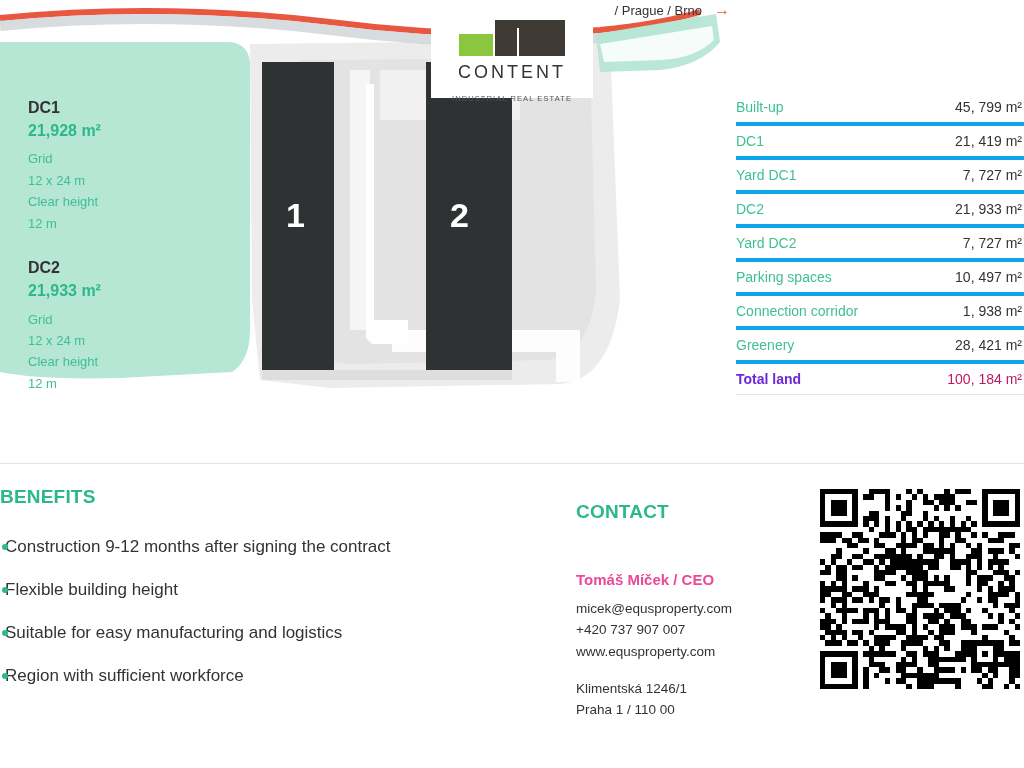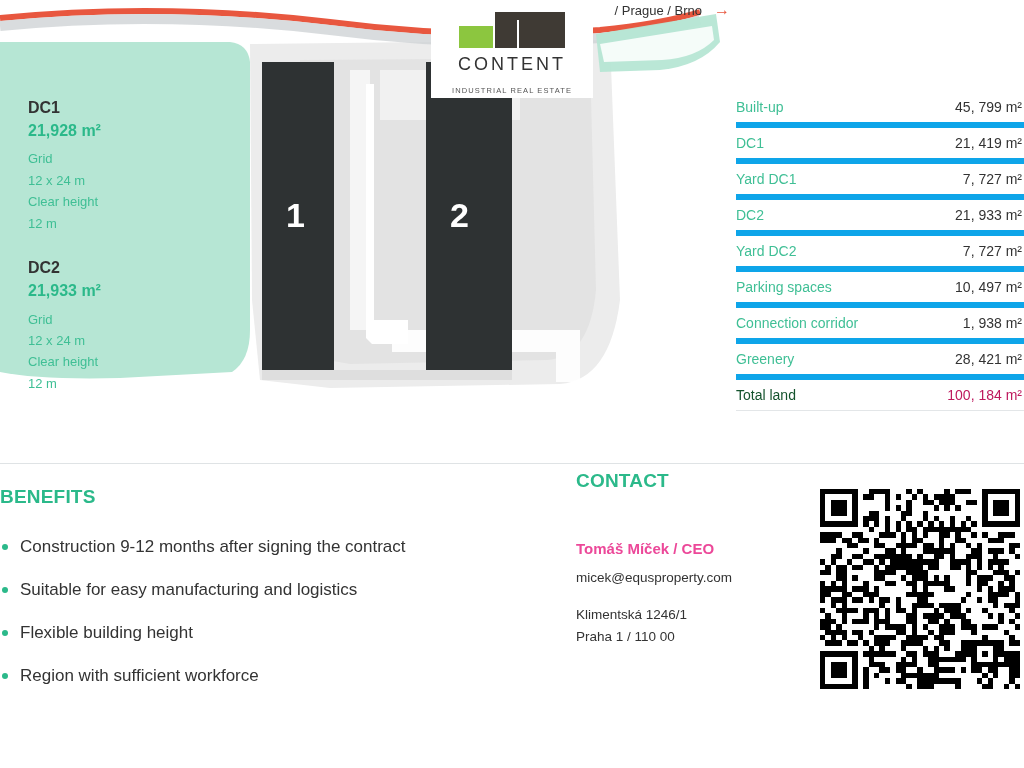--- a/index.html
+++ b/index.html
@@ -38,56 +38,56 @@
     position: absolute; right: 294px; top: 2px;
     font-size: 13px; color: #333; display: flex; align-items: center; gap: 12px;
     white-space: nowrap;
   }
   .route .arrow { color: #e8573f; font-size: 16px; line-height: 1; }
 
   
   .logo-box {
     position: absolute; left: 431px; top: 0; width: 162px; height: 98px;
     background: #ffffff; display: flex; flex-direction: column;
-    align-items: center; justify-content: flex-start; padding-top: 12px;
+    align-items: center; justify-content: flex-start; padding-top: 20px;
   }
   .logo-mark { width: 106px; height: 36px; position: relative; }
   .logo-word { font-size: 18px; letter-spacing: 3px; color: #333; font-weight: normal; margin-top: 6px; }
   .logo-sub { font-size: 7.5px; letter-spacing: 1.1px; color: #555; margin-top: 11px; }
 
   
   .specs { position: absolute; left: 736px; top: 92px; width: 288px; }
   .spec-row {
     display: flex; justify-content: space-between; align-items: baseline;
-    border-bottom: 6px solid #0ea5e9; padding: 7px 2px 7px 0; font-size: 14px;
+    border-bottom: 4px solid #0ea5e9; padding: 7px 2px 7px 0; font-size: 14px;
   }
   .spec-row .label { color: #3fbf95; }
   .spec-row .value { color: #333; }
   .spec-row.total { border-bottom: 1px solid #e3e6e8; }
-  .spec-row.total .label { color: #14532d; font-weight: normal; text-align: right; }
+  .spec-row.total .label { color: #6d28d9; font-weight: bold; text-align: right; }
   .spec-row.total .value { color: #be185d; }
 
   
   .divider { position: absolute; left: 0; top: 463px; width: 1024px; height: 1px; background: #dfe3e5; }
 
   
   .benefits { position: absolute; left: 0; top: 486px; width: 540px; }
   .sec-title { font-size: 19px; font-weight: bold; color: #2bb98a; letter-spacing: .2px; }
   .benefit-list { list-style: none; margin-top: 28px; }
   .benefit-list li {
-    position: relative; padding-left: 20px; font-size: 17px; color: #333;
+    position: relative; padding-left: 5px; font-size: 17px; color: #333;
     line-height: 1.35; margin-bottom: 20px;
   }
   .benefit-list li::before {
     content: ""; position: absolute; left: 2px; top: 8px;
     width: 6px; height: 6px; border-radius: 50%; background: #2bb98a;
   }
 
   
-  .contact { position: absolute; left: 576px; top: 470px; width: 230px; }
+  .contact { position: absolute; left: 576px; top: 501px; width: 230px; }
   .contact-name { font-size: 15px; font-weight: bold; color: #ec4899; margin-top: 48px; }
   .contact-line { font-size: 13.5px; color: #333; line-height: 1.58; }
   .contact-block-gap { height: 16px; }
 
   
   .qr-wrap { position: absolute; left: 820px; top: 489px; width: 200px; height: 200px; background: #fff; }
 </style>
 </head>
 <body>
 
@@ -207,31 +207,33 @@
       <span class="value">100, 184 m²</span>
     </div>
   </div>
 
   <div class="divider"></div>
 
   <div class="benefits">
     <div class="sec-title">BENEFITS</div>
     <ul class="benefit-list">
       <li>Construction 9-12 months after signing the contract</li>
+      <li>Flexible building height</li>
       <li>Suitable for easy manufacturing and logistics</li>
-      <li>Flexible building height</li>
       <li>Region with sufficient workforce</li>
     </ul>
   </div>
 
   <div class="contact">
     <div class="sec-title">CONTACT</div>
     <div class="contact-name">Tomáš Míček / CEO</div>
     <div style="height:10px"></div>
     <div class="contact-line">micek@equsproperty.com</div>
+    <div class="contact-line">+420 737 907 007</div>
+    <div class="contact-line">www.equsproperty.com</div>
     <div class="contact-block-gap"></div>
     <div class="contact-line">Klimentská 1246/1</div>
     <div class="contact-line">Praha 1 / 110 00</div>
   </div>
 
   <div class="qr-wrap">
     <svg id="qr-svg" width="200" height="200" viewBox="0 0 37 37" shape-rendering="crispEdges">
       <rect width="37" height="37" fill="#ffffff"></rect>
       <g fill="#000000" id="qr-modules">
           <path d="M0 0h1v1h-1zM1 0h1v1h-1zM2 0h1v1h-1zM3 0h1v1h-1zM4 0h1v1h-1zM5 0h1v1h-1zM6 0h1v1h-1zM9 0h1v1h-1zM10 0h1v1h-1zM11 0h1v1h-1zM12 0h1v1h-1zM16 0h1v1h-1zM18 0h1v1h-1zM23 0h1v1h-1zM25 0h1v1h-1zM26 0h1v1h-1zM27 0h1v1h-1zM30 0h1v1h-1zM31 0h1v1h-1zM32 0h1v1h-1zM33 0h1v1h-1zM34 0h1v1h-1zM35 0h1v1h-1zM36 0h1v1h-1zM0 1h1v1h-1zM6 1h1v1h-1zM8 1h1v1h-1zM9 1h1v1h-1zM12 1h1v1h-1zM14 1h1v1h-1zM17 1h1v1h-1zM19 1h1v1h-1zM21 1h1v1h-1zM22 1h1v1h-1zM23 1h1v1h-1zM24 1h1v1h-1zM30 1h1v1h-1zM36 1h1v1h-1zM0 2h1v1h-1zM2 2h1v1h-1zM3 2h1v1h-1zM4 2h1v1h-1zM6 2h1v1h-1zM12 2h1v1h-1zM16 2h1v1h-1zM19 2h1v1h-1zM20 2h1v1h-1zM22 2h1v1h-1zM23 2h1v1h-1zM24 2h1v1h-1zM27 2h1v1h-1zM28 2h1v1h-1zM30 2h1v1h-1zM32 2h1v1h-1zM33 2h1v1h-1zM34 2h1v1h-1zM36 2h1v1h-1zM0 3h1v1h-1zM2 3h1v1h-1zM3 3h1v1h-1zM4 3h1v1h-1zM6 3h1v1h-1zM12 3h1v1h-1zM14 3h1v1h-1zM16 3h1v1h-1zM21 3h1v1h-1zM23 3h1v1h-1zM25 3h1v1h-1zM30 3h1v1h-1zM32 3h1v1h-1zM33 3h1v1h-1zM34 3h1v1h-1zM36 3h1v1h-1zM0 4h1v1h-1zM2 4h1v1h-1zM3 4h1v1h-1zM4 4h1v1h-1zM6 4h1v1h-1zM9 4h1v1h-1zM10 4h1v1h-1zM15 4h1v1h-1zM16 4h1v1h-1zM19 4h1v1h-1zM30 4h1v1h-1zM32 4h1v1h-1zM33 4h1v1h-1zM34 4h1v1h-1zM36 4h1v1h-1zM0 5h1v1h-1zM6 5h1v1h-1zM8 5h1v1h-1zM9 5h1v1h-1zM10 5h1v1h-1zM12 5h1v1h-1zM15 5h1v1h-1zM19 5h1v1h-1zM21 5h1v1h-1zM24 5h1v1h-1zM27 5h1v1h-1zM30 5h1v1h-1zM36 5h1v1h-1zM0 6h1v1h-1zM1 6h1v1h-1zM2 6h1v1h-1zM3 6h1v1h-1zM4 6h1v1h-1zM5 6h1v1h-1zM6 6h1v1h-1zM8 6h1v1h-1zM10 6h1v1h-1zM12 6h1v1h-1zM14 6h1v1h-1zM16 6h1v1h-1zM18 6h1v1h-1zM20 6h1v1h-1zM22 6h1v1h-1zM24 6h1v1h-1zM26 6h1v1h-1zM28 6h1v1h-1zM30 6h1v1h-1zM31 6h1v1h-1zM32 6h1v1h-1zM33 6h1v1h-1zM34 6h1v1h-1zM35 6h1v1h-1zM36 6h1v1h-1zM9 7h1v1h-1zM12 7h1v1h-1zM14 7h1v1h-1zM16 7h1v1h-1zM17 7h1v1h-1zM19 7h1v1h-1zM20 7h1v1h-1zM21 7h1v1h-1zM22 7h1v1h-1zM23 7h1v1h-1zM24 7h1v1h-1zM25 7h1v1h-1zM26 7h1v1h-1zM27 7h1v1h-1zM0 8h1v1h-1zM1 8h1v1h-1zM2 8h1v1h-1zM3 8h1v1h-1zM6 8h1v1h-1zM7 8h1v1h-1zM11 8h1v1h-1zM12 8h1v1h-1zM13 8h1v1h-1zM15 8h1v1h-1zM17 8h1v1h-1zM19 8h1v1h-1zM22 8h1v1h-1zM23 8h1v1h-1zM25 8h1v1h-1zM28 8h1v1h-1zM30 8h1v1h-1zM33 8h1v1h-1zM34 8h1v1h-1zM35 8h1v1h-1zM0 9h1v1h-1zM1 9h1v1h-1zM2 9h1v1h-1zM4 9h1v1h-1zM5 9h1v1h-1zM7 9h1v1h-1zM8 9h1v1h-1zM10 9h1v1h-1zM15 9h1v1h-1zM17 9h1v1h-1zM18 9h1v1h-1zM22 9h1v1h-1zM25 9h1v1h-1zM26 9h1v1h-1zM31 9h1v1h-1zM32 9h1v1h-1zM33 9h1v1h-1zM5 10h1v1h-1zM6 10h1v1h-1zM10 10h1v1h-1zM11 10h1v1h-1zM14 10h1v1h-1zM15 10h1v1h-1zM16 10h1v1h-1zM17 10h1v1h-1zM19 10h1v1h-1zM20 10h1v1h-1zM22 10h1v1h-1zM24 10h1v1h-1zM27 10h1v1h-1zM29 10h1v1h-1zM35 10h1v1h-1zM36 10h1v1h-1zM3 11h1v1h-1zM8 11h1v1h-1zM12 11h1v1h-1zM13 11h1v1h-1zM15 11h1v1h-1zM19 11h1v1h-1zM20 11h1v1h-1zM21 11h1v1h-1zM22 11h1v1h-1zM23 11h1v1h-1zM24 11h1v1h-1zM28 11h1v1h-1zM29 11h1v1h-1zM31 11h1v1h-1zM32 11h1v1h-1zM33 11h1v1h-1zM35 11h1v1h-1zM2 12h1v1h-1zM3 12h1v1h-1zM6 12h1v1h-1zM7 12h1v1h-1zM10 12h1v1h-1zM11 12h1v1h-1zM12 12h1v1h-1zM13 12h1v1h-1zM14 12h1v1h-1zM15 12h1v1h-1zM16 12h1v1h-1zM18 12h1v1h-1zM21 12h1v1h-1zM22 12h1v1h-1zM24 12h1v1h-1zM27 12h1v1h-1zM28 12h1v1h-1zM29 12h1v1h-1zM32 12h1v1h-1zM36 12h1v1h-1zM0 13h1v1h-1zM2 13h1v1h-1zM5 13h1v1h-1zM8 13h1v1h-1zM9 13h1v1h-1zM11 13h1v1h-1zM13 13h1v1h-1zM14 13h1v1h-1zM15 13h1v1h-1zM16 13h1v1h-1zM17 13h1v1h-1zM18 13h1v1h-1zM19 13h1v1h-1zM20 13h1v1h-1zM21 13h1v1h-1zM24 13h1v1h-1zM25 13h1v1h-1zM26 13h1v1h-1zM27 13h1v1h-1zM29 13h1v1h-1zM31 13h1v1h-1zM32 13h1v1h-1zM33 13h1v1h-1zM34 13h1v1h-1zM1 14h1v1h-1zM3 14h1v1h-1zM4 14h1v1h-1zM6 14h1v1h-1zM7 14h1v1h-1zM10 14h1v1h-1zM12 14h1v1h-1zM13 14h1v1h-1zM14 14h1v1h-1zM15 14h1v1h-1zM16 14h1v1h-1zM17 14h1v1h-1zM18 14h1v1h-1zM20 14h1v1h-1zM21 14h1v1h-1zM24 14h1v1h-1zM25 14h1v1h-1zM27 14h1v1h-1zM29 14h1v1h-1zM31 14h1v1h-1zM33 14h1v1h-1zM0 15h1v1h-1zM1 15h1v1h-1zM3 15h1v1h-1zM4 15h1v1h-1zM10 15h1v1h-1zM11 15h1v1h-1zM12 15h1v1h-1zM13 15h1v1h-1zM16 15h1v1h-1zM17 15h1v1h-1zM18 15h1v1h-1zM19 15h1v1h-1zM27 15h1v1h-1zM28 15h1v1h-1zM32 15h1v1h-1zM33 15h1v1h-1zM34 15h1v1h-1zM36 15h1v1h-1zM3 16h1v1h-1zM4 16h1v1h-1zM6 16h1v1h-1zM10 16h1v1h-1zM11 16h1v1h-1zM15 16h1v1h-1zM17 16h1v1h-1zM18 16h1v1h-1zM19 16h1v1h-1zM21 16h1v1h-1zM23 16h1v1h-1zM27 16h1v1h-1zM29 16h1v1h-1zM30 16h1v1h-1zM31 16h1v1h-1zM34 16h1v1h-1zM35 16h1v1h-1zM0 17h1v1h-1zM2 17h1v1h-1zM4 17h1v1h-1zM8 17h1v1h-1zM12 17h1v1h-1zM13 17h1v1h-1zM16 17h1v1h-1zM17 17h1v1h-1zM19 17h1v1h-1zM20 17h1v1h-1zM21 17h1v1h-1zM22 17h1v1h-1zM23 17h1v1h-1zM27 17h1v1h-1zM29 17h1v1h-1zM30 17h1v1h-1zM33 17h1v1h-1zM35 17h1v1h-1zM0 18h1v1h-1zM1 18h1v1h-1zM2 18h1v1h-1zM3 18h1v1h-1zM4 18h1v1h-1zM6 18h1v1h-1zM7 18h1v1h-1zM8 18h1v1h-1zM10 18h1v1h-1zM17 18h1v1h-1zM19 18h1v1h-1zM23 18h1v1h-1zM24 18h1v1h-1zM29 18h1v1h-1zM31 18h1v1h-1zM33 18h1v1h-1zM34 18h1v1h-1zM35 18h1v1h-1zM0 19h1v1h-1zM1 19h1v1h-1zM4 19h1v1h-1zM5 19h1v1h-1zM8 19h1v1h-1zM9 19h1v1h-1zM10 19h1v1h-1zM16 19h1v1h-1zM17 19h1v1h-1zM18 19h1v1h-1zM19 19h1v1h-1zM20 19h1v1h-1zM27 19h1v1h-1zM31 19h1v1h-1zM32 19h1v1h-1zM33 19h1v1h-1zM34 19h1v1h-1zM36 19h1v1h-1zM0 20h1v1h-1zM2 20h1v1h-1zM3 20h1v1h-1zM4 20h1v1h-1zM6 20h1v1h-1zM7 20h1v1h-1zM9 20h1v1h-1zM11 20h1v1h-1zM12 20h1v1h-1zM14 20h1v1h-1zM18 20h1v1h-1zM19 20h1v1h-1zM26 20h1v1h-1zM29 20h1v1h-1zM31 20h1v1h-1zM32 20h1v1h-1zM36 20h1v1h-1zM2 21h1v1h-1zM4 21h1v1h-1zM11 21h1v1h-1zM14 21h1v1h-1zM17 21h1v1h-1zM18 21h1v1h-1zM19 21h1v1h-1zM20 21h1v1h-1zM22 21h1v1h-1zM23 21h1v1h-1zM24 21h1v1h-1zM25 21h1v1h-1zM32 21h1v1h-1zM34 21h1v1h-1zM35 21h1v1h-1zM36 21h1v1h-1zM0 22h1v1h-1zM3 22h1v1h-1zM4 22h1v1h-1zM5 22h1v1h-1zM6 22h1v1h-1zM8 22h1v1h-1zM9 22h1v1h-1zM10 22h1v1h-1zM12 22h1v1h-1zM14 22h1v1h-1zM15 22h1v1h-1zM17 22h1v1h-1zM21 22h1v1h-1zM23 22h1v1h-1zM24 22h1v1h-1zM25 22h1v1h-1zM27 22h1v1h-1zM30 22h1v1h-1zM35 22h1v1h-1zM1 23h1v1h-1zM4 23h1v1h-1zM8 23h1v1h-1zM10 23h1v1h-1zM12 23h1v1h-1zM16 23h1v1h-1zM17 23h1v1h-1zM19 23h1v1h-1zM20 23h1v1h-1zM21 23h1v1h-1zM22 23h1v1h-1zM24 23h1v1h-1zM25 23h1v1h-1zM26 23h1v1h-1zM31 23h1v1h-1zM33 23h1v1h-1zM36 23h1v1h-1zM0 24h1v1h-1zM1 24h1v1h-1zM2 24h1v1h-1zM4 24h1v1h-1zM6 24h1v1h-1zM7 24h1v1h-1zM8 24h1v1h-1zM10 24h1v1h-1zM11 24h1v1h-1zM12 24h1v1h-1zM16 24h1v1h-1zM17 24h1v1h-1zM20 24h1v1h-1zM21 24h1v1h-1zM23 24h1v1h-1zM26 24h1v1h-1zM27 24h1v1h-1zM33 24h1v1h-1zM35 24h1v1h-1zM0 25h1v1h-1zM1 25h1v1h-1zM3 25h1v1h-1zM10 25h1v1h-1zM12 25h1v1h-1zM13 25h1v1h-1zM14 25h1v1h-1zM15 25h1v1h-1zM17 25h1v1h-1zM19 25h1v1h-1zM22 25h1v1h-1zM23 25h1v1h-1zM24 25h1v1h-1zM26 25h1v1h-1zM27 25h1v1h-1zM28 25h1v1h-1zM30 25h1v1h-1zM31 25h1v1h-1zM32 25h1v1h-1zM36 25h1v1h-1zM1 26h1v1h-1zM2 26h1v1h-1zM3 26h1v1h-1zM4 26h1v1h-1zM6 26h1v1h-1zM7 26h1v1h-1zM9 26h1v1h-1zM14 26h1v1h-1zM15 26h1v1h-1zM17 26h1v1h-1zM20 26h1v1h-1zM22 26h1v1h-1zM23 26h1v1h-1zM24 26h1v1h-1zM28 26h1v1h-1zM34 26h1v1h-1zM0 27h1v1h-1zM2 27h1v1h-1zM4 27h1v1h-1zM7 27h1v1h-1zM10 27h1v1h-1zM11 27h1v1h-1zM12 27h1v1h-1zM13 27h1v1h-1zM16 27h1v1h-1zM17 27h1v1h-1zM18 27h1v1h-1zM19 27h1v1h-1zM21 27h1v1h-1zM22 27h1v1h-1zM30 27h1v1h-1zM35 27h1v1h-1zM1 28h1v1h-1zM2 28h1v1h-1zM3 28h1v1h-1zM5 28h1v1h-1zM6 28h1v1h-1zM8 28h1v1h-1zM10 28h1v1h-1zM11 28h1v1h-1zM12 28h1v1h-1zM15 28h1v1h-1zM16 28h1v1h-1zM17 28h1v1h-1zM18 28h1v1h-1zM22 28h1v1h-1zM23 28h1v1h-1zM26 28h1v1h-1zM27 28h1v1h-1zM28 28h1v1h-1zM29 28h1v1h-1zM30 28h1v1h-1zM31 28h1v1h-1zM32 28h1v1h-1zM33 28h1v1h-1zM35 28h1v1h-1zM36 28h1v1h-1zM9 29h1v1h-1zM11 29h1v1h-1zM15 29h1v1h-1zM19 29h1v1h-1zM21 29h1v1h-1zM23 29h1v1h-1zM26 29h1v1h-1zM27 29h1v1h-1zM28 29h1v1h-1zM32 29h1v1h-1zM33 29h1v1h-1zM0 30h1v1h-1zM1 30h1v1h-1zM2 30h1v1h-1zM3 30h1v1h-1zM4 30h1v1h-1zM5 30h1v1h-1zM6 30h1v1h-1zM8 30h1v1h-1zM9 30h1v1h-1zM10 30h1v1h-1zM11 30h1v1h-1zM12 30h1v1h-1zM13 30h1v1h-1zM16 30h1v1h-1zM17 30h1v1h-1zM19 30h1v1h-1zM20 30h1v1h-1zM21 30h1v1h-1zM25 30h1v1h-1zM26 30h1v1h-1zM27 30h1v1h-1zM28 30h1v1h-1zM30 30h1v1h-1zM32 30h1v1h-1zM33 30h1v1h-1zM34 30h1v1h-1zM35 30h1v1h-1zM36 30h1v1h-1zM0 31h1v1h-1zM6 31h1v1h-1zM9 31h1v1h-1zM15 31h1v1h-1zM17 31h1v1h-1zM20 31h1v1h-1zM21 31h1v1h-1zM22 31h1v1h-1zM23 31h1v1h-1zM24 31h1v1h-1zM25 31h1v1h-1zM26 31h1v1h-1zM28 31h1v1h-1zM32 31h1v1h-1zM34 31h1v1h-1zM35 31h1v1h-1zM36 31h1v1h-1zM0 32h1v1h-1zM2 32h1v1h-1zM3 32h1v1h-1zM4 32h1v1h-1zM6 32h1v1h-1zM9 32h1v1h-1zM10 32h1v1h-1zM11 32h1v1h-1zM14 32h1v1h-1zM15 32h1v1h-1zM16 32h1v1h-1zM17 32h1v1h-1zM20 32h1v1h-1zM21 32h1v1h-1zM28 32h1v1h-1zM29 32h1v1h-1zM30 32h1v1h-1zM31 32h1v1h-1zM32 32h1v1h-1zM33 32h1v1h-1zM34 32h1v1h-1zM35 32h1v1h-1zM36 32h1v1h-1zM0 33h1v1h-1zM2 33h1v1h-1zM3 33h1v1h-1zM4 33h1v1h-1zM6 33h1v1h-1zM8 33h1v1h-1zM11 33h1v1h-1zM12 33h1v1h-1zM14 33h1v1h-1zM15 33h1v1h-1zM18 33h1v1h-1zM21 33h1v1h-1zM22 33h1v1h-1zM23 33h1v1h-1zM24 33h1v1h-1zM26 33h1v1h-1zM28 33h1v1h-1zM29 33h1v1h-1zM31 33h1v1h-1zM32 33h1v1h-1zM35 33h1v1h-1zM36 33h1v1h-1zM0 34h1v1h-1zM2 34h1v1h-1zM3 34h1v1h-1zM4 34h1v1h-1zM6 34h1v1h-1zM8 34h1v1h-1zM10 34h1v1h-1zM15 34h1v1h-1zM16 34h1v1h-1zM17 34h1v1h-1zM18 34h1v1h-1zM19 34h1v1h-1zM20 34h1v1h-1zM21 34h1v1h-1zM30 34h1v1h-1zM32 34h1v1h-1zM35 34h1v1h-1zM36 34h1v1h-1zM0 35h1v1h-1zM6 35h1v1h-1zM8 35h1v1h-1zM12 35h1v1h-1zM14 35h1v1h-1zM15 35h1v1h-1zM18 35h1v1h-1zM19 35h1v1h-1zM20 35h1v1h-1zM21 35h1v1h-1zM22 35h1v1h-1zM23 35h1v1h-1zM24 35h1v1h-1zM25 35h1v1h-1zM29 35h1v1h-1zM31 35h1v1h-1zM35 35h1v1h-1zM0 36h1v1h-1zM1 36h1v1h-1zM2 36h1v1h-1zM3 36h1v1h-1zM4 36h1v1h-1zM5 36h1v1h-1zM6 36h1v1h-1zM8 36h1v1h-1zM16 36h1v1h-1zM18 36h1v1h-1zM19 36h1v1h-1zM20 36h1v1h-1zM25 36h1v1h-1zM30 36h1v1h-1zM31 36h1v1h-1zM34 36h1v1h-1zM36 36h1v1h-1z"></path>

